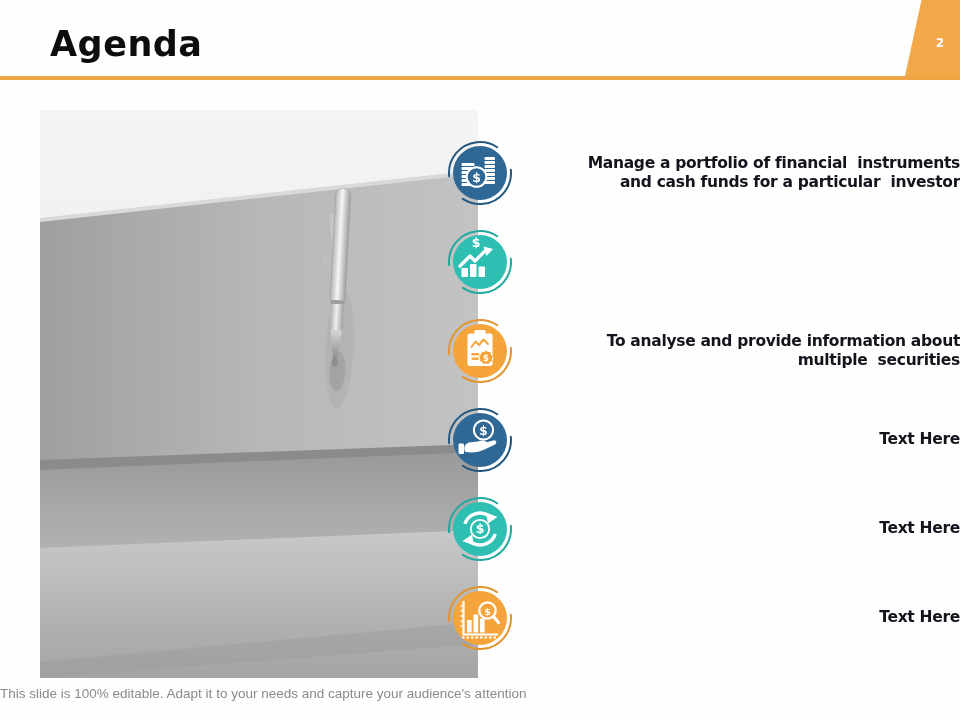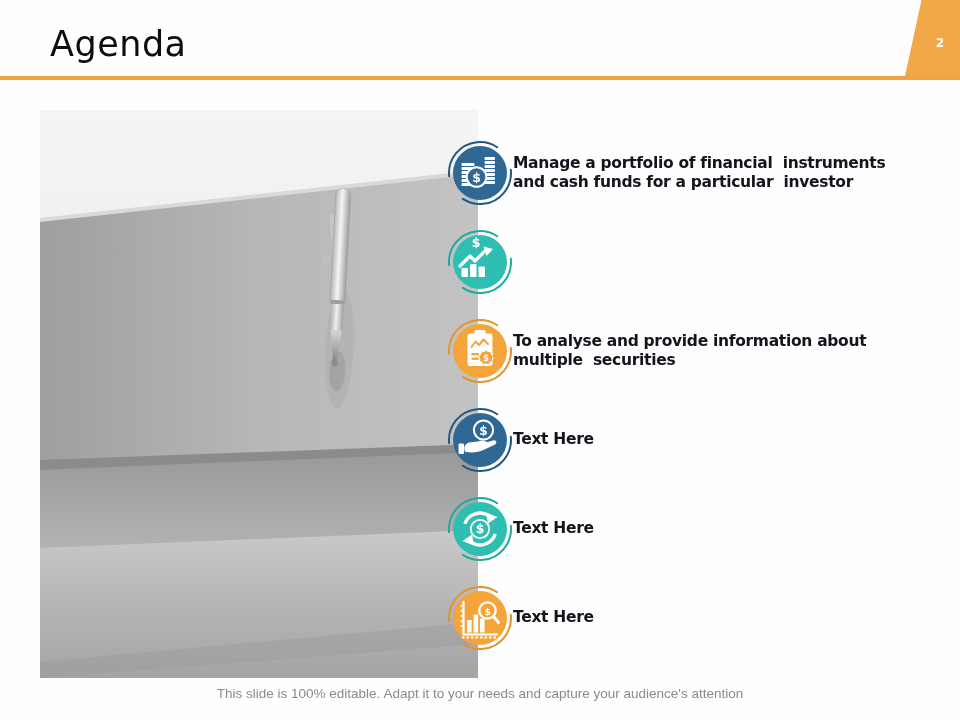--- a/index.html
+++ b/index.html
@@ -1,31 +1,31 @@
 <!DOCTYPE html>
 <html><head>
 <meta charset="utf-8">
 <style>
   html,body{margin:0;padding:0;background:#ffffff;}
   .slide{position:relative;width:960px;height:720px;background:#fefefe;overflow:hidden;
          font-family:"DejaVu Sans",sans-serif;}
-  .title{position:absolute;left:50px;top:24px;font-size:35px;font-weight:normal;
+  .title{position:absolute;left:50px;top:24px;font-size:35px;font-weight:bold;
          color:#0d0d0d;letter-spacing:.5px;}
   .title-rule{position:absolute;left:0;top:76px;width:960px;height:4px;background:#EFA544;}
   .badge{position:absolute;top:0;right:0;width:55px;height:76px;background:#F2A848;
          clip-path:polygon(30% 0,100% 0,100% 100%,0 100%);}
   .badge-num{position:absolute;right:16px;top:36px;color:#ffffff;font-size:12px;font-weight:bold;}
   .photo{position:absolute;left:40px;top:110px;width:438px;height:568px;}
   .photo svg{display:block;}
   .agenda{position:absolute;left:447px;top:128px;width:513px;}
   .row{display:flex;align-items:center;height:89px;}
   .icon-wrap{width:66px;height:66px;flex:none;}
-  .item-text{width:390px;font-weight:bold;font-size:15.5px;line-height:1.18;
-             color:#14141d;letter-spacing:-0.3px;white-space:pre-wrap;}
-  .footer{position:absolute;left:0;top:686px;width:960px;text-align:center;
+  .item-text{margin-left:57px;width:390px;font-weight:bold;font-size:15.5px;line-height:1.18;
+             color:#14141d;letter-spacing:-0.3px;white-space:pre-wrap;text-align:right;}
+  .footer{position:absolute;left:0;top:686px;width:960px;
           font-family:"Liberation Sans",sans-serif;font-size:13.5px;color:#8a8a8a;}
   .icn{font-family:"DejaVu Sans",sans-serif;}
 </style>
 </head>
 <body>
 
 <div class="slide">
 
   <div class="title">Agenda</div>
   <div class="title-rule"></div>

